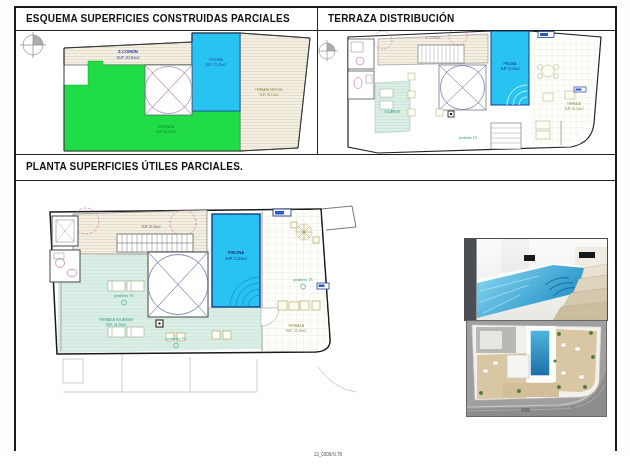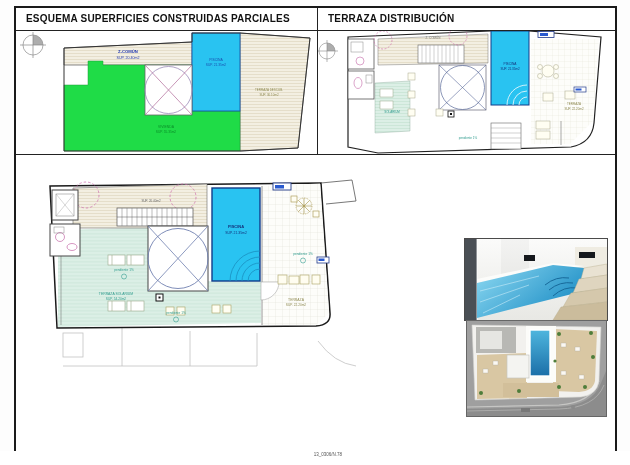--- a/index.html
+++ b/index.html
@@ -190,20 +190,21 @@
       <text x="192" y="38.5" font-size="3" fill="#14307a">SUP. 21.35m2</text>
       <text x="74" y="82" font-size="3" fill="#2f9c8e">SOLARIUM</text>
       <text x="150" y="108" font-size="3" fill="#2f9c8e">pendiente 1%</text>
       <text x="256" y="74" font-size="3" fill="#8f8a52">TERRAZA</text>
       <text x="256" y="78.5" font-size="3" fill="#8f8a52">SUP. 22.20m2</text>
     </g>
   </svg>
 </div>
 
 <div class="panel p3">
+  <div class="phead">PLANTA SUPERFICIES ÚTILES PARCIALES.</div>
   <svg width="599" height="272" viewBox="0 0 599 272">
     <defs>
       <pattern id="hatch3" width="4" height="3" patternUnits="userSpaceOnUse">
         <rect width="4" height="3" fill="#f3efe2"></rect>
         <line x1="0" y1="1.5" x2="4" y2="1.5" stroke="#d6cdb2" stroke-width="0.5"></line>
       </pattern>
       <pattern id="mint3" width="5" height="3.5" patternUnits="userSpaceOnUse">
         <rect width="5" height="3.5" fill="#dcefe6"></rect>
         <line x1="0" y1="1.75" x2="5" y2="1.75" stroke="#bcdccb" stroke-width="0.5"></line>
       </pattern>

